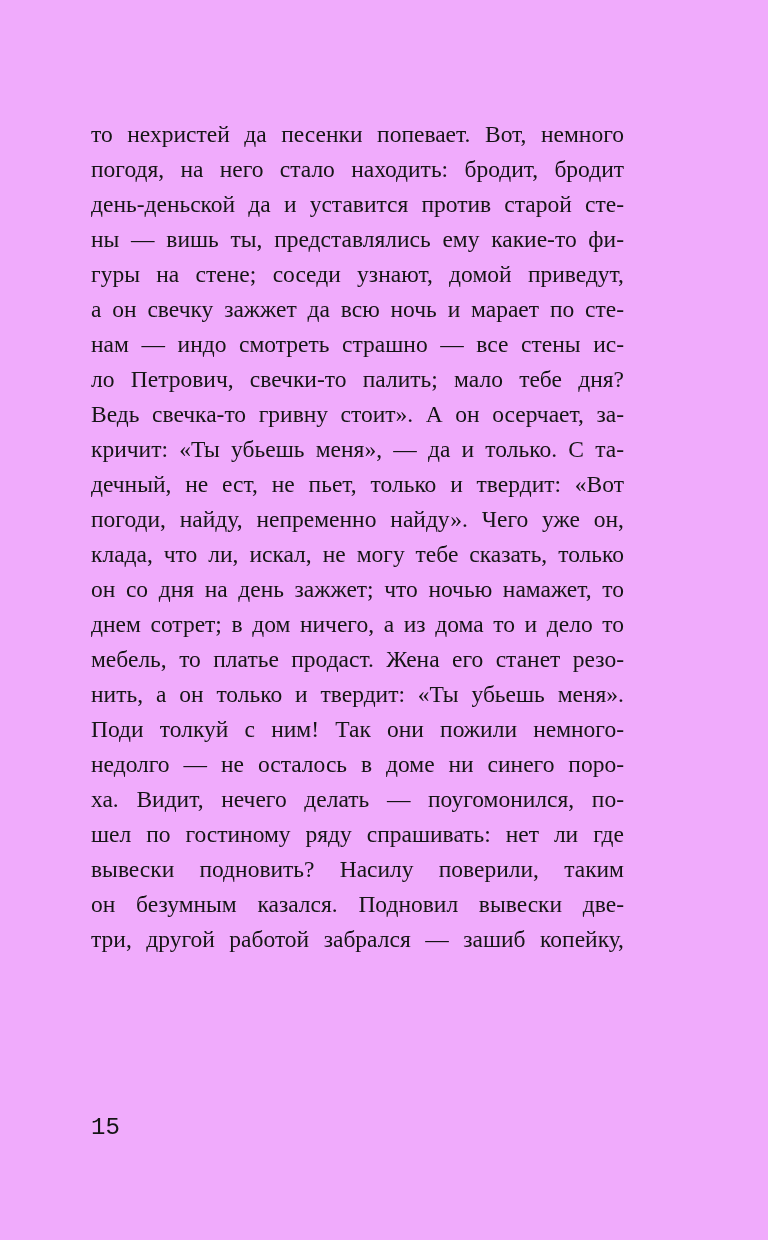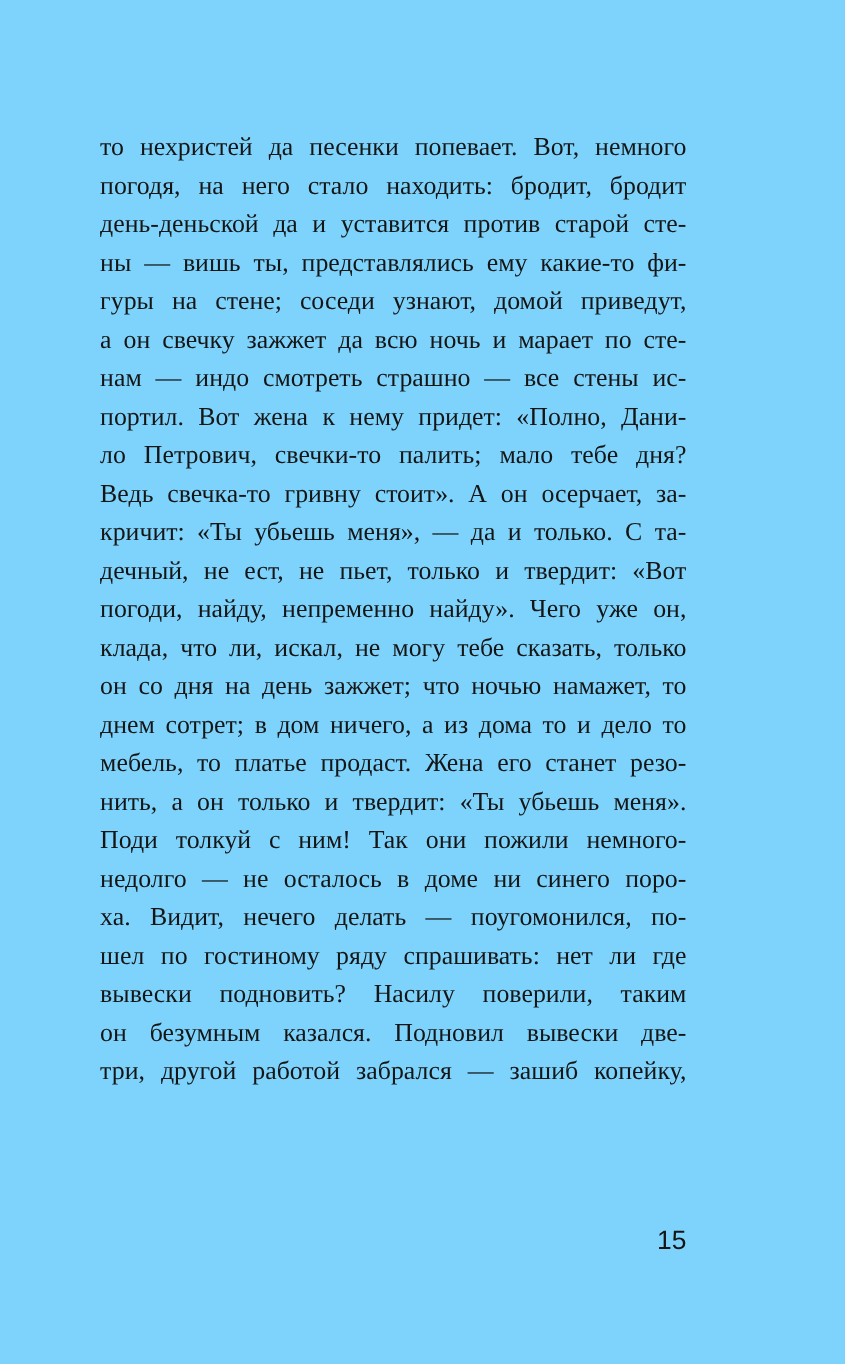--- a/index.html
+++ b/index.html
@@ -9,21 +9,21 @@
   }
   body {
     width: 768px;
     height: 1240px;
     position: relative;
     overflow: hidden;
   }
   .book-page {
     position: absolute;
     inset: 0;
-    background: #7dd3fc;
+    background: #f0abfc;
   }
   .text-block {
     position: absolute;
     left: 91px;
     top: 117px;
     width: 533px;
     font-family: "Liberation Serif", "DejaVu Serif", serif;
     font-size: 23.5px;
     line-height: 35px;
     color: #151515;
@@ -34,40 +34,39 @@
     -moz-text-align-last: justify;
     height: 35px;
     white-space: normal;
     overflow: visible;
   }
   .page-number {
     position: absolute;
     left: 91px;
     top: 1110px;
     width: 533px;
-    text-align: right;
-    font-family: Liberation Sans, sans-serif;
+    text-align: left;
+    font-family: Liberation Mono, monospace;
     font-size: 24px;
     line-height: 35px;
     color: #151515;
   }
 </style>
 </head>
 <body>
 
 <div class="book-page">
   <div class="text-block" id="text-block">
       <div class="text-line">то нехристей да песенки попевает. Вот, немного</div>
       <div class="text-line">погодя, на него стало находить: бродит, бродит</div>
       <div class="text-line">день-деньской да и уставится против старой сте-</div>
       <div class="text-line">ны — вишь ты, представлялись ему какие-то фи-</div>
       <div class="text-line">гуры на стене; соседи узнают, домой приведут,</div>
       <div class="text-line">а он свечку зажжет да всю ночь и марает по сте-</div>
       <div class="text-line">нам — индо смотреть страшно — все стены ис-</div>
-      <div class="text-line">портил. Вот жена к нему придет: «Полно, Дани-</div>
       <div class="text-line">ло Петрович, свечки-то палить; мало тебе дня?</div>
       <div class="text-line">Ведь свечка-то гривну стоит». А он осерчает, за-</div>
       <div class="text-line">кричит: «Ты убьешь меня», — да и только. С та-</div>
       <div class="text-line">дечный, не ест, не пьет, только и твердит: «Вот</div>
       <div class="text-line">погоди, найду, непременно найду». Чего уже он,</div>
       <div class="text-line">клада, что ли, искал, не могу тебе сказать, только</div>
       <div class="text-line">он со дня на день зажжет; что ночью намажет, то</div>
       <div class="text-line">днем сотрет; в дом ничего, а из дома то и дело то</div>
       <div class="text-line">мебель, то платье продаст. Жена его станет резо-</div>
       <div class="text-line">нить, а он только и твердит: «Ты убьешь меня».</div>

